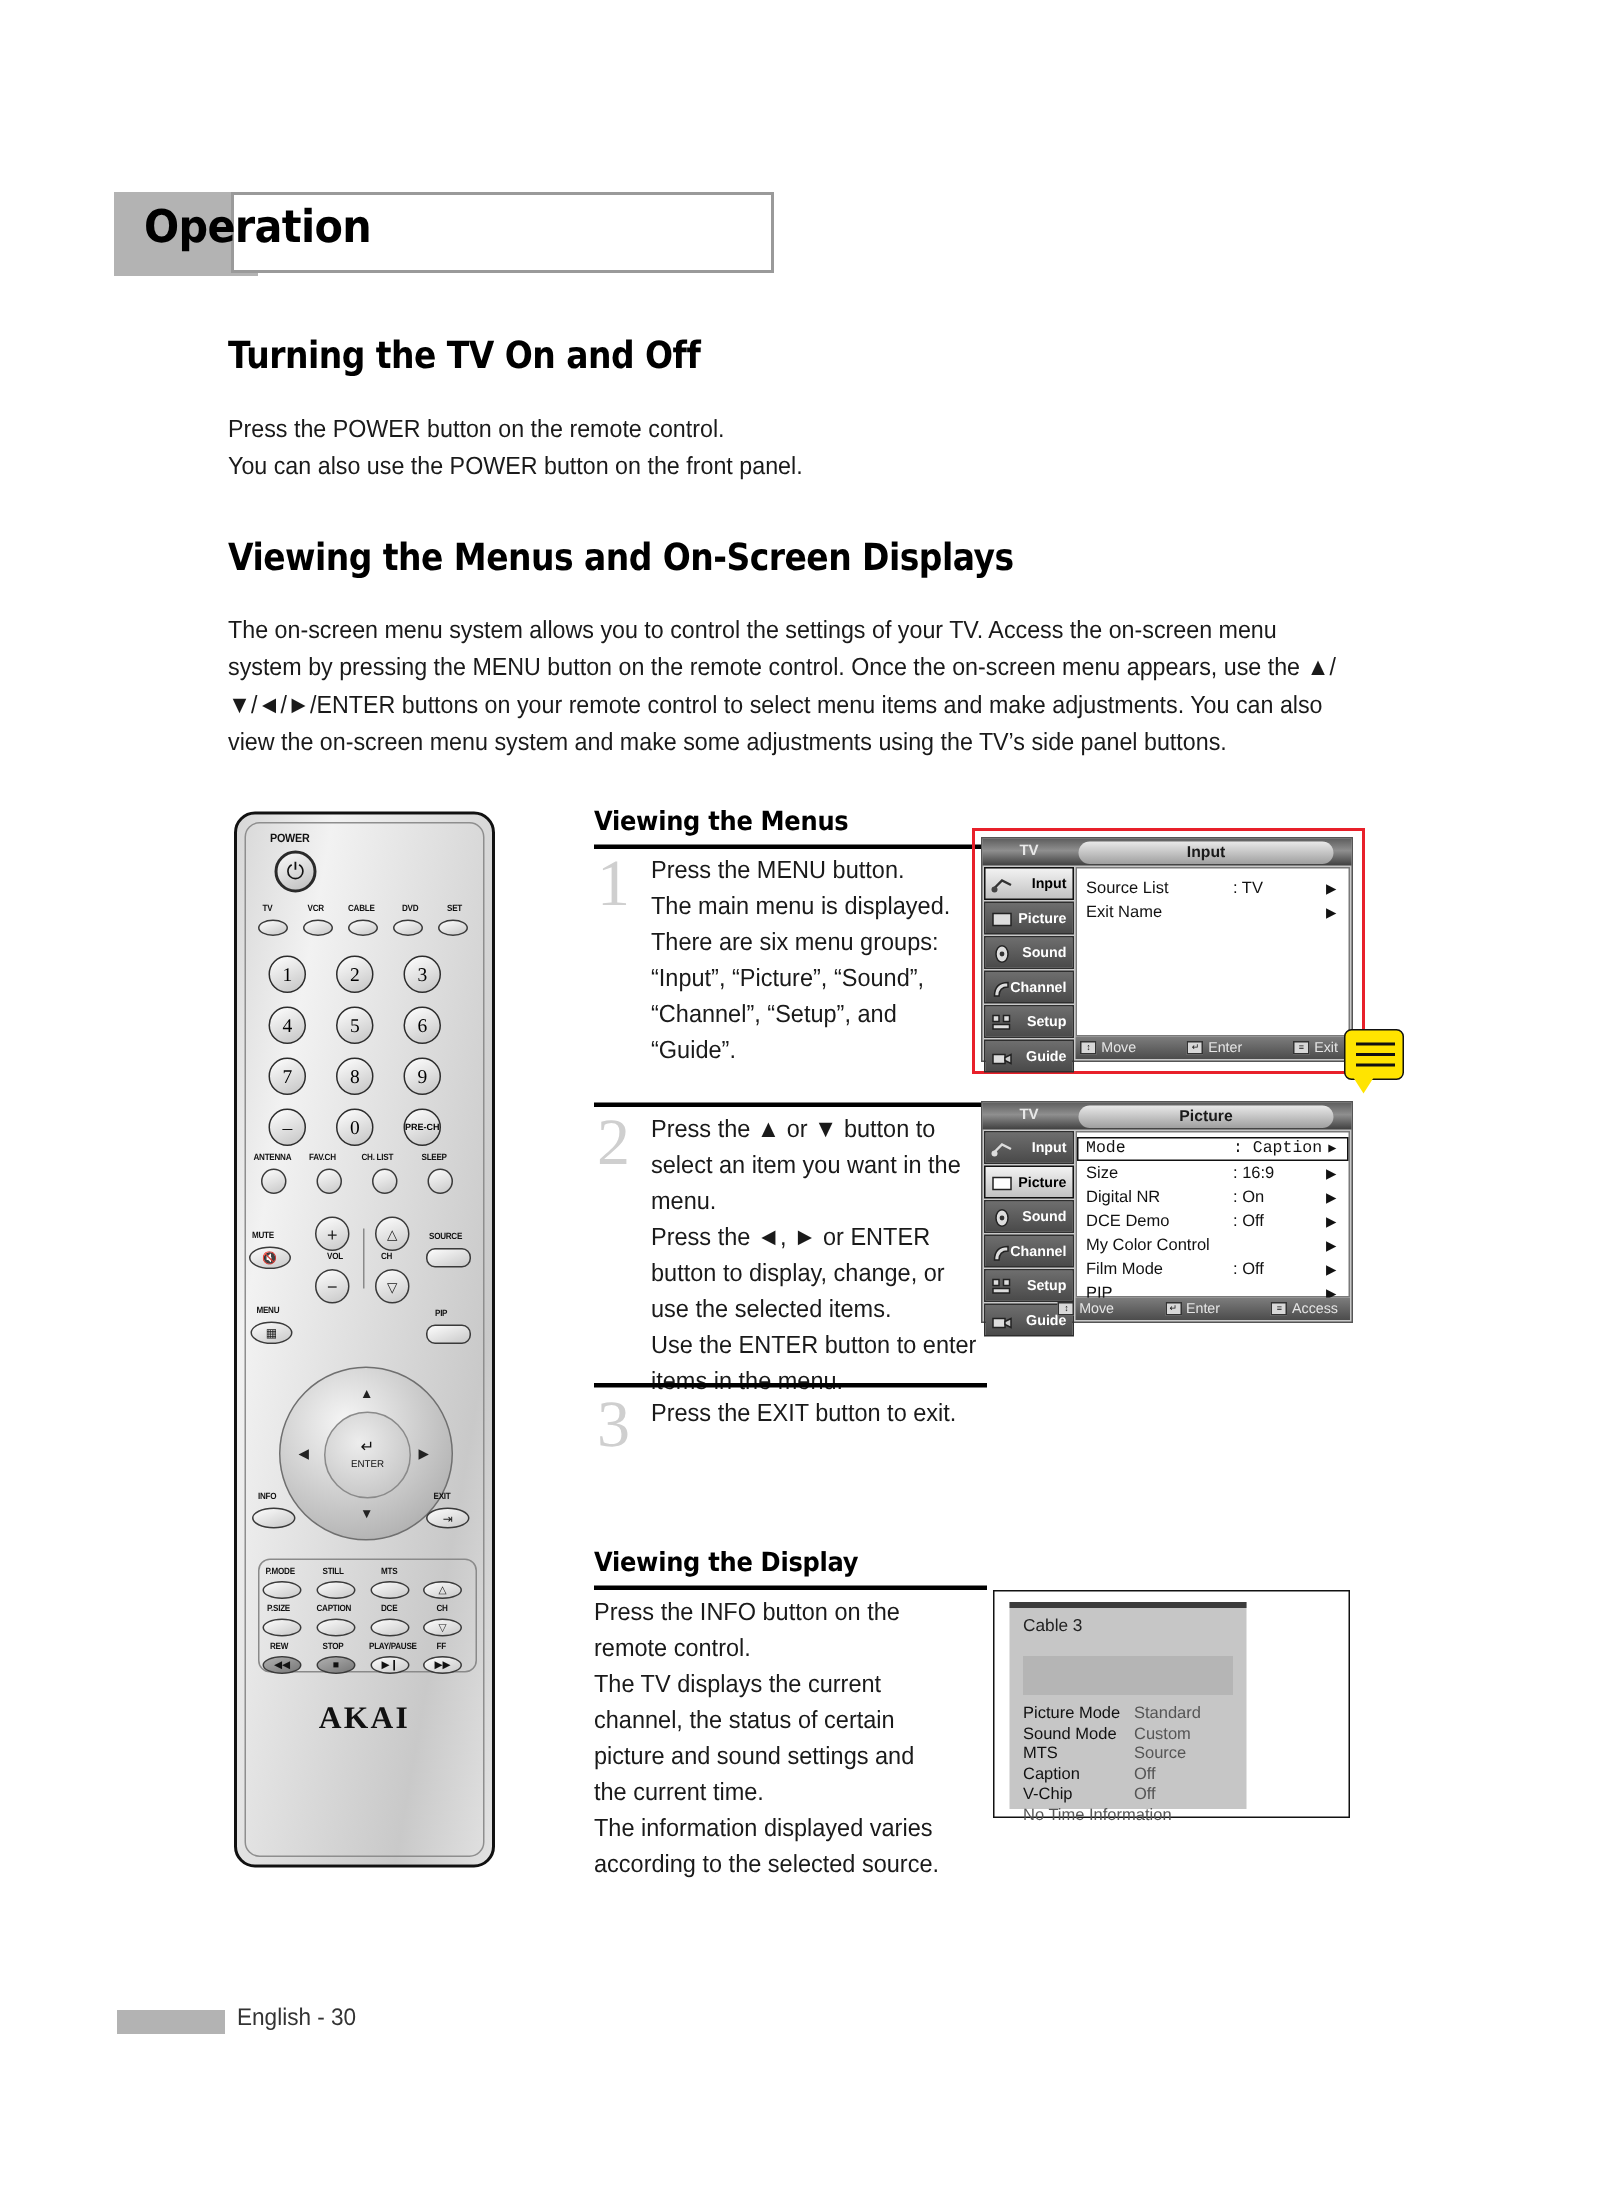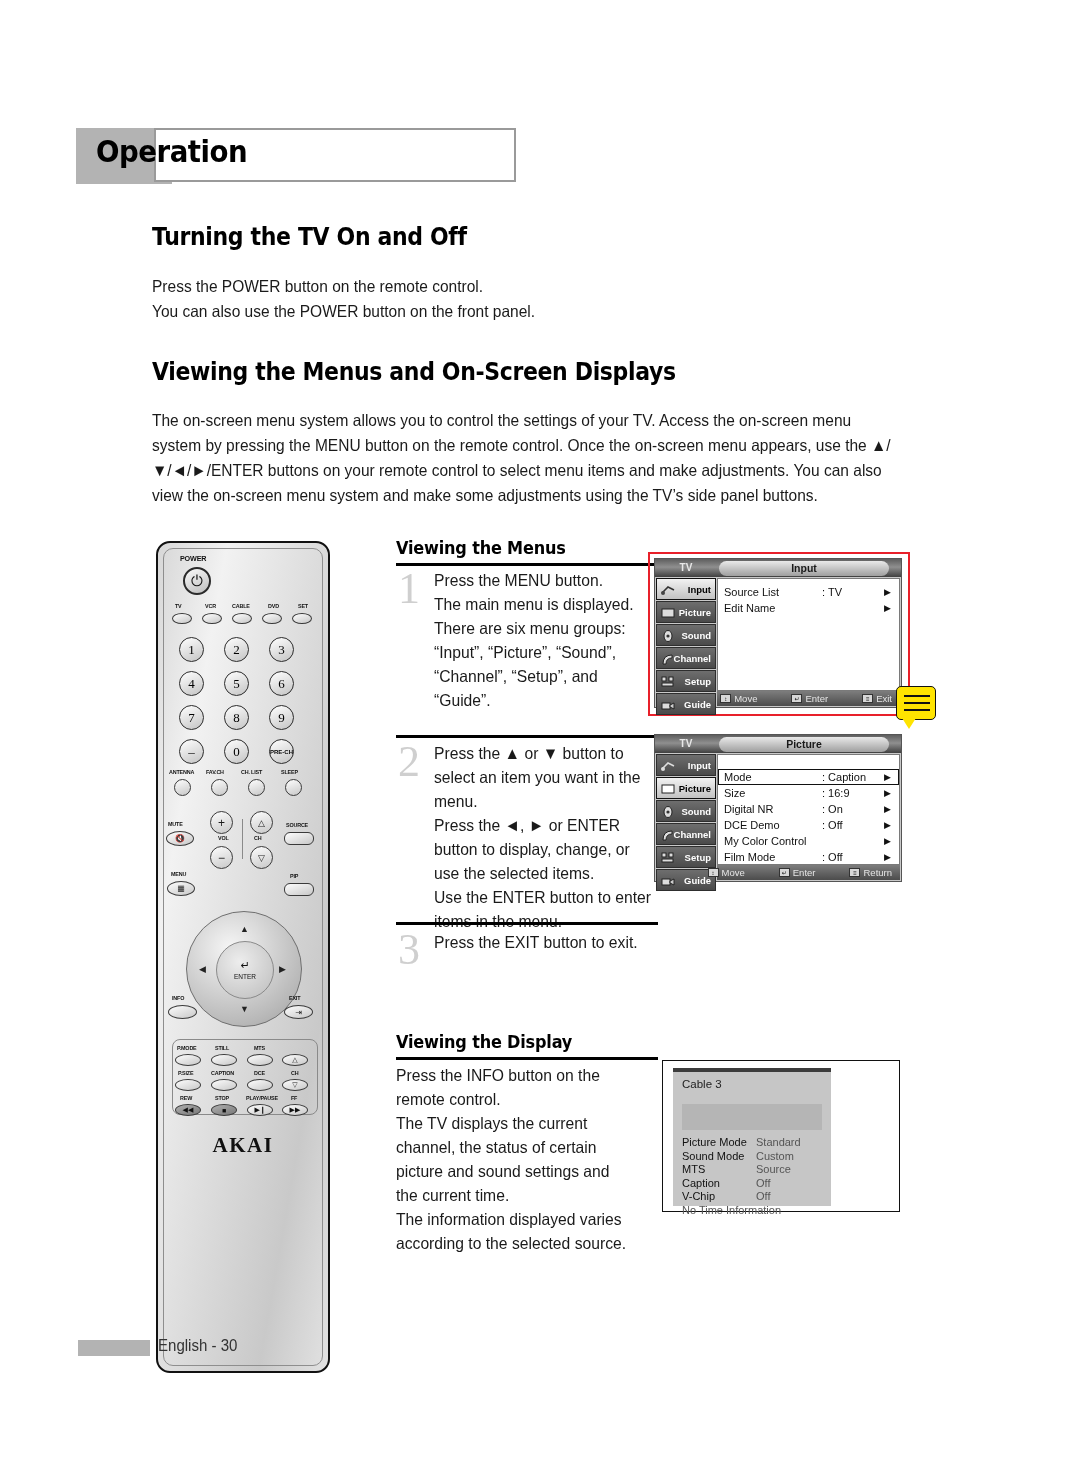--- a/index.html
+++ b/index.html
@@ -54,21 +54,21 @@
   #step1-num { left:398px; top:567px; }
   #step1-txt { left:434px; top:568px; width:230px; }
   #step2-num { left:398px; top:740px; }
   #step2-txt { left:434px; top:741px; width:232px; }
   #step3-num { left:398px; top:928px; }
   #step3-txt { left:434px; top:930px; width:232px; }
   #display-txt { left:396px; top:1063px; width:248px; font-size:16.5px; line-height:24px;
                  position:absolute; transform:scaleX(0.95); transform-origin:left top; }
 
   
-  #remote { position:absolute; left:156px; top:541px; width:174px; height:832px;
+  #remote { position:absolute; left:156px; top:541px; width:174px; height:704px;
             border:2.5px solid #111; border-radius:14px;
             background:linear-gradient(100deg,#d7d7d7 0%,#f2f2f2 22%,#dcdcdc 52%,#c9c9c9 78%,#e2e2e2 100%);
             overflow:hidden; }
   #remote-inner { position:absolute; inset:5px; border:1px solid #8e8e8e; border-radius:10px; }
   .rlabel { position:absolute; font-size:6px; color:#111; font-weight:bold;
             letter-spacing:-0.2px; white-space:nowrap; transform:scaleX(0.9);
             transform-origin:left center; font-family:"Liberation Sans", sans-serif; }
   .rbtn { position:absolute; background:linear-gradient(160deg,#fdfdfd,#c8c8c8);
           border:1.2px solid #3a3a3a; }
   .rbtn-oval { border-radius:50%/50%; }
@@ -366,21 +366,21 @@
     </div>
   </div>
 
   <div class="osd-body">
     <div class="osd-row" style="margin-top:5px;">
       <span class="lbl">Source List</span>
       <span class="val">: TV</span>
       <span class="arw">▶</span>
     </div>
     <div class="osd-row">
-      <span class="lbl">Edit Name</span>
+      <span class="lbl">Exit Name</span>
       <span class="val"></span>
       <span class="arw">▶</span>
     </div>
   </div>
 
   <div class="osd-foot">
     <span class="foot-chip">
       <span class="chip-ic">↕</span>
       <span>Move</span>
     </span>
@@ -457,21 +457,21 @@
         <svg viewBox="0 0 16 16" width="16" height="16">
             <rect x="2" y="6" width="8" height="6" fill="#ddd" stroke="#222"></rect>
             <path d="M10 8 L14 6 L14 12 L10 10 Z" fill="#ccc" stroke="#222"></path>
           </svg>
       </span>
       <span>Guide</span>
     </div>
   </div>
 
   <div class="osd-body">
-    <div class="osd-row hl" style="margin-top:14px;">
+    <div class="osd-row hl" style="margin-top:3px;font-family:Liberation Mono, monospace;">
       <span class="lbl">Mode</span>
       <span class="val">: Caption</span>
       <span class="arw">▶</span>
     </div>
     <div class="osd-row">
       <span class="lbl">Size</span>
       <span class="val">: 16:9</span>
       <span class="arw">▶</span>
     </div>
     <div class="osd-row">
@@ -505,21 +505,21 @@
     <span class="foot-chip">
       <span class="chip-ic">↕</span>
       <span>Move</span>
     </span>
     <span class="foot-chip">
       <span class="chip-ic">↵</span>
       <span>Enter</span>
     </span>
     <span class="foot-chip">
       <span class="chip-ic">≡</span>
-      <span>Return</span>
+      <span>Access</span>
     </span>
   </div>
 </div>
 
 <div class="subhead" id="subhead-display">Viewing the Display</div>
 <div class="rule" id="rule-display"></div>
 <div id="display-txt" style="white-space:pre-line;">Press the INFO button on the remote control.
 The TV displays the current channel, the status of certain picture and sound settings and the current time.
 The information displayed varies according to the selected source.</div>
 

